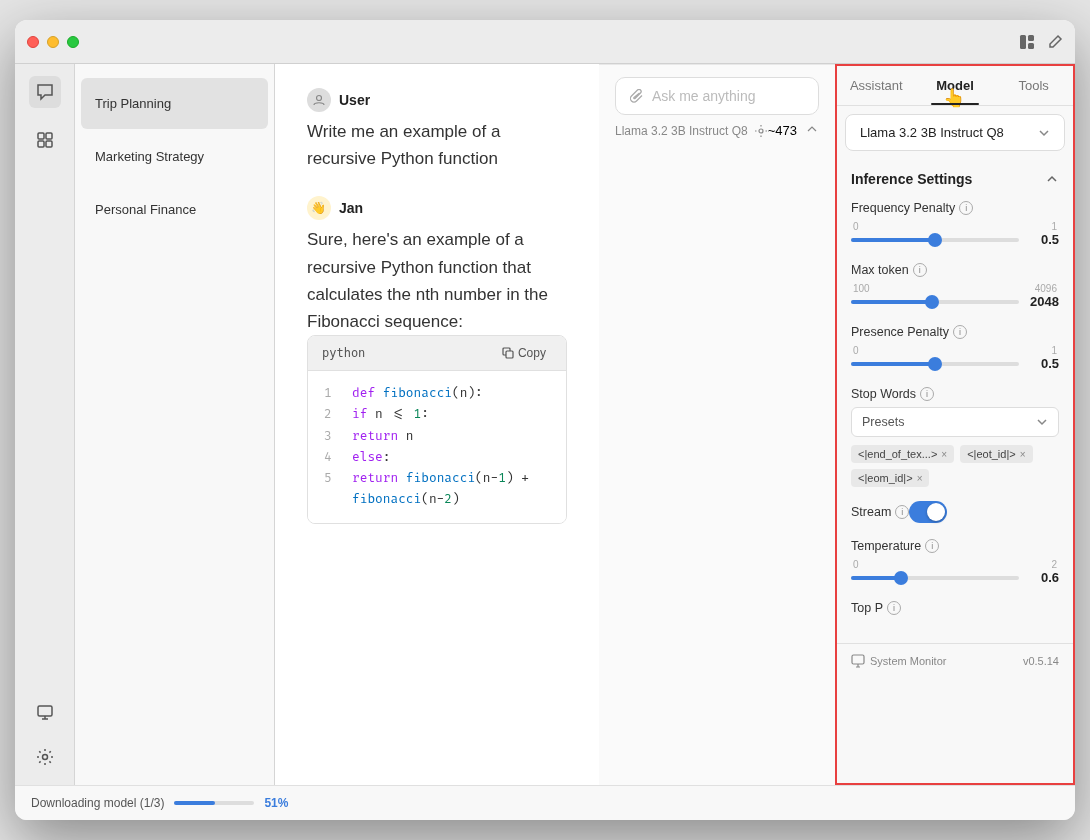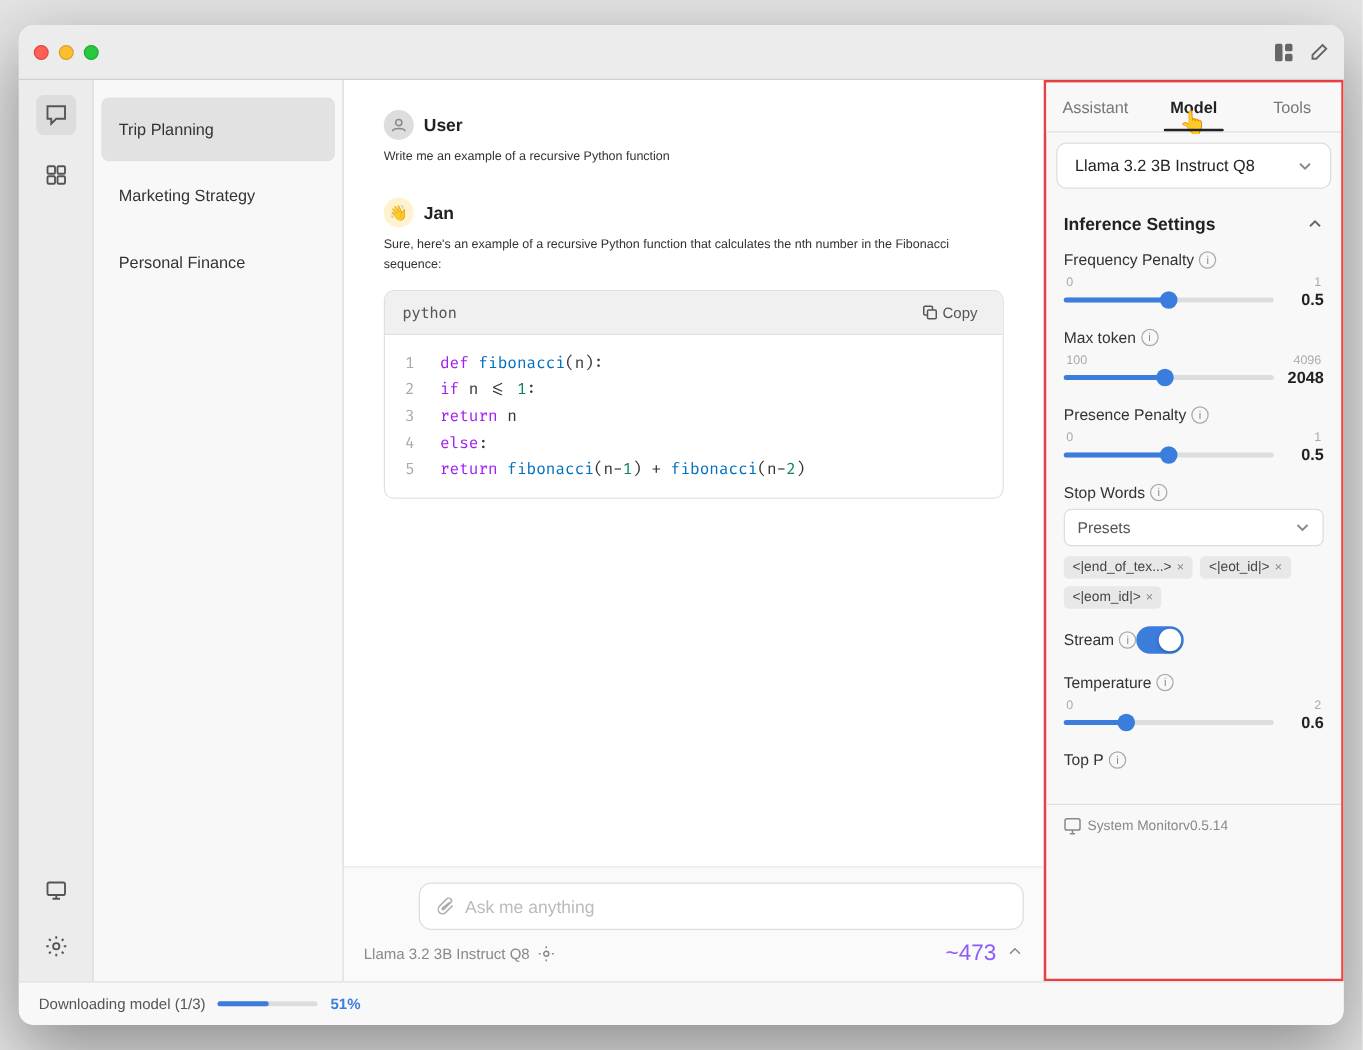--- a/index.html
+++ b/index.html
@@ -122,21 +122,21 @@
       border-radius: 6px;
       margin: 2px 6px;
     }
     .chat-item.active {
       background: #e2e2e2;
     }
     
     .chat-area {
       flex: 1;
       display: flex;
-      flex-direction: column;
+      flex-direction: row;
       background: #fff;
       overflow: hidden;
     }
     .chat-messages {
       flex: 1;
       overflow-y: auto;
       padding: 24px 32px;
     }
     .message {
       margin-bottom: 24px;
@@ -157,27 +157,26 @@
       justify-content: center;
       font-size: 12px;
       color: #666;
     }
     .message-author {
       font-size: 14px;
       font-weight: 600;
       color: #222;
     }
     .message-body {
-      font-size: 10px;
+      font-size: 17px;
       color: #333;
       line-height: 1.6;
       margin-left: 0;
     }
     .code-block {
-      margin-top: 12px;
       border: 1px solid #e0e0e0;
       border-radius: 8px;
       overflow: hidden;
     }
     .code-header {
       display: flex;
       align-items: center;
       justify-content: space-between;
       padding: 8px 14px;
       background: #f0f0f0;
@@ -244,21 +243,20 @@
       border-radius: 10px;
       background: #fff;
       padding: 10px 14px;
       font-size: 14px;
       color: #aaa;
       cursor: text;
       margin-bottom: 8px;
       display: flex;
       align-items: center;
       gap: 8px;
-      margin-left: 44px;
     }
     .chat-footer {
       display: flex;
       align-items: center;
       justify-content: space-between;
       font-size: 12px;
       color: #888;
     }
     .model-badge {
       display: flex;
@@ -467,20 +465,21 @@
       position: absolute;
       right: 2px;
       top: 2px;
       box-shadow: 0 1px 3px rgba(0,0,0,0.3);
     }
     .panel-footer {
       border-top: 1px solid #e0e0e0;
       padding: 10px 14px;
       display: flex;
       align-items: center;
+      justify-content: space-between;
       font-size: 11px;
       color: #888;
       flex-shrink: 0;
     }
     .download-bar {
       border-top: 1px solid #e0e0e0;
       padding: 10px 16px;
       display: flex;
       align-items: center;
       gap: 10px;
@@ -643,21 +642,21 @@
         </div>
         <div class="chat-footer">
           <div class="model-badge">
             <span>Llama 3.2 3B Instruct Q8</span>
             <svg width="14" height="14" viewBox="0 0 14 14" fill="none" stroke="#888" stroke-width="1.2">
               <circle cx="7" cy="7" r="2"></circle>
               <path d="M7 1v1.5M7 11.5V13M1 7h1.5M11.5 7H13"></path>
             </svg>
           </div>
           <div style="display:flex;align-items:center;gap:8px;">
-            <span style="color:#8b5cf6;font-size:18px;">~473</span>
+            <span style="color:#000000;font-size:13px;">~473</span>
             <svg width="14" height="14" viewBox="0 0 14 14" fill="none" stroke="#888" stroke-width="1.2">
               <path d="M3 7l4-4 4 4"></path>
             </svg>
           </div>
         </div>
       </div>
     </div>
 
     <div class="right-panel">
       <div class="panel-tabs">

